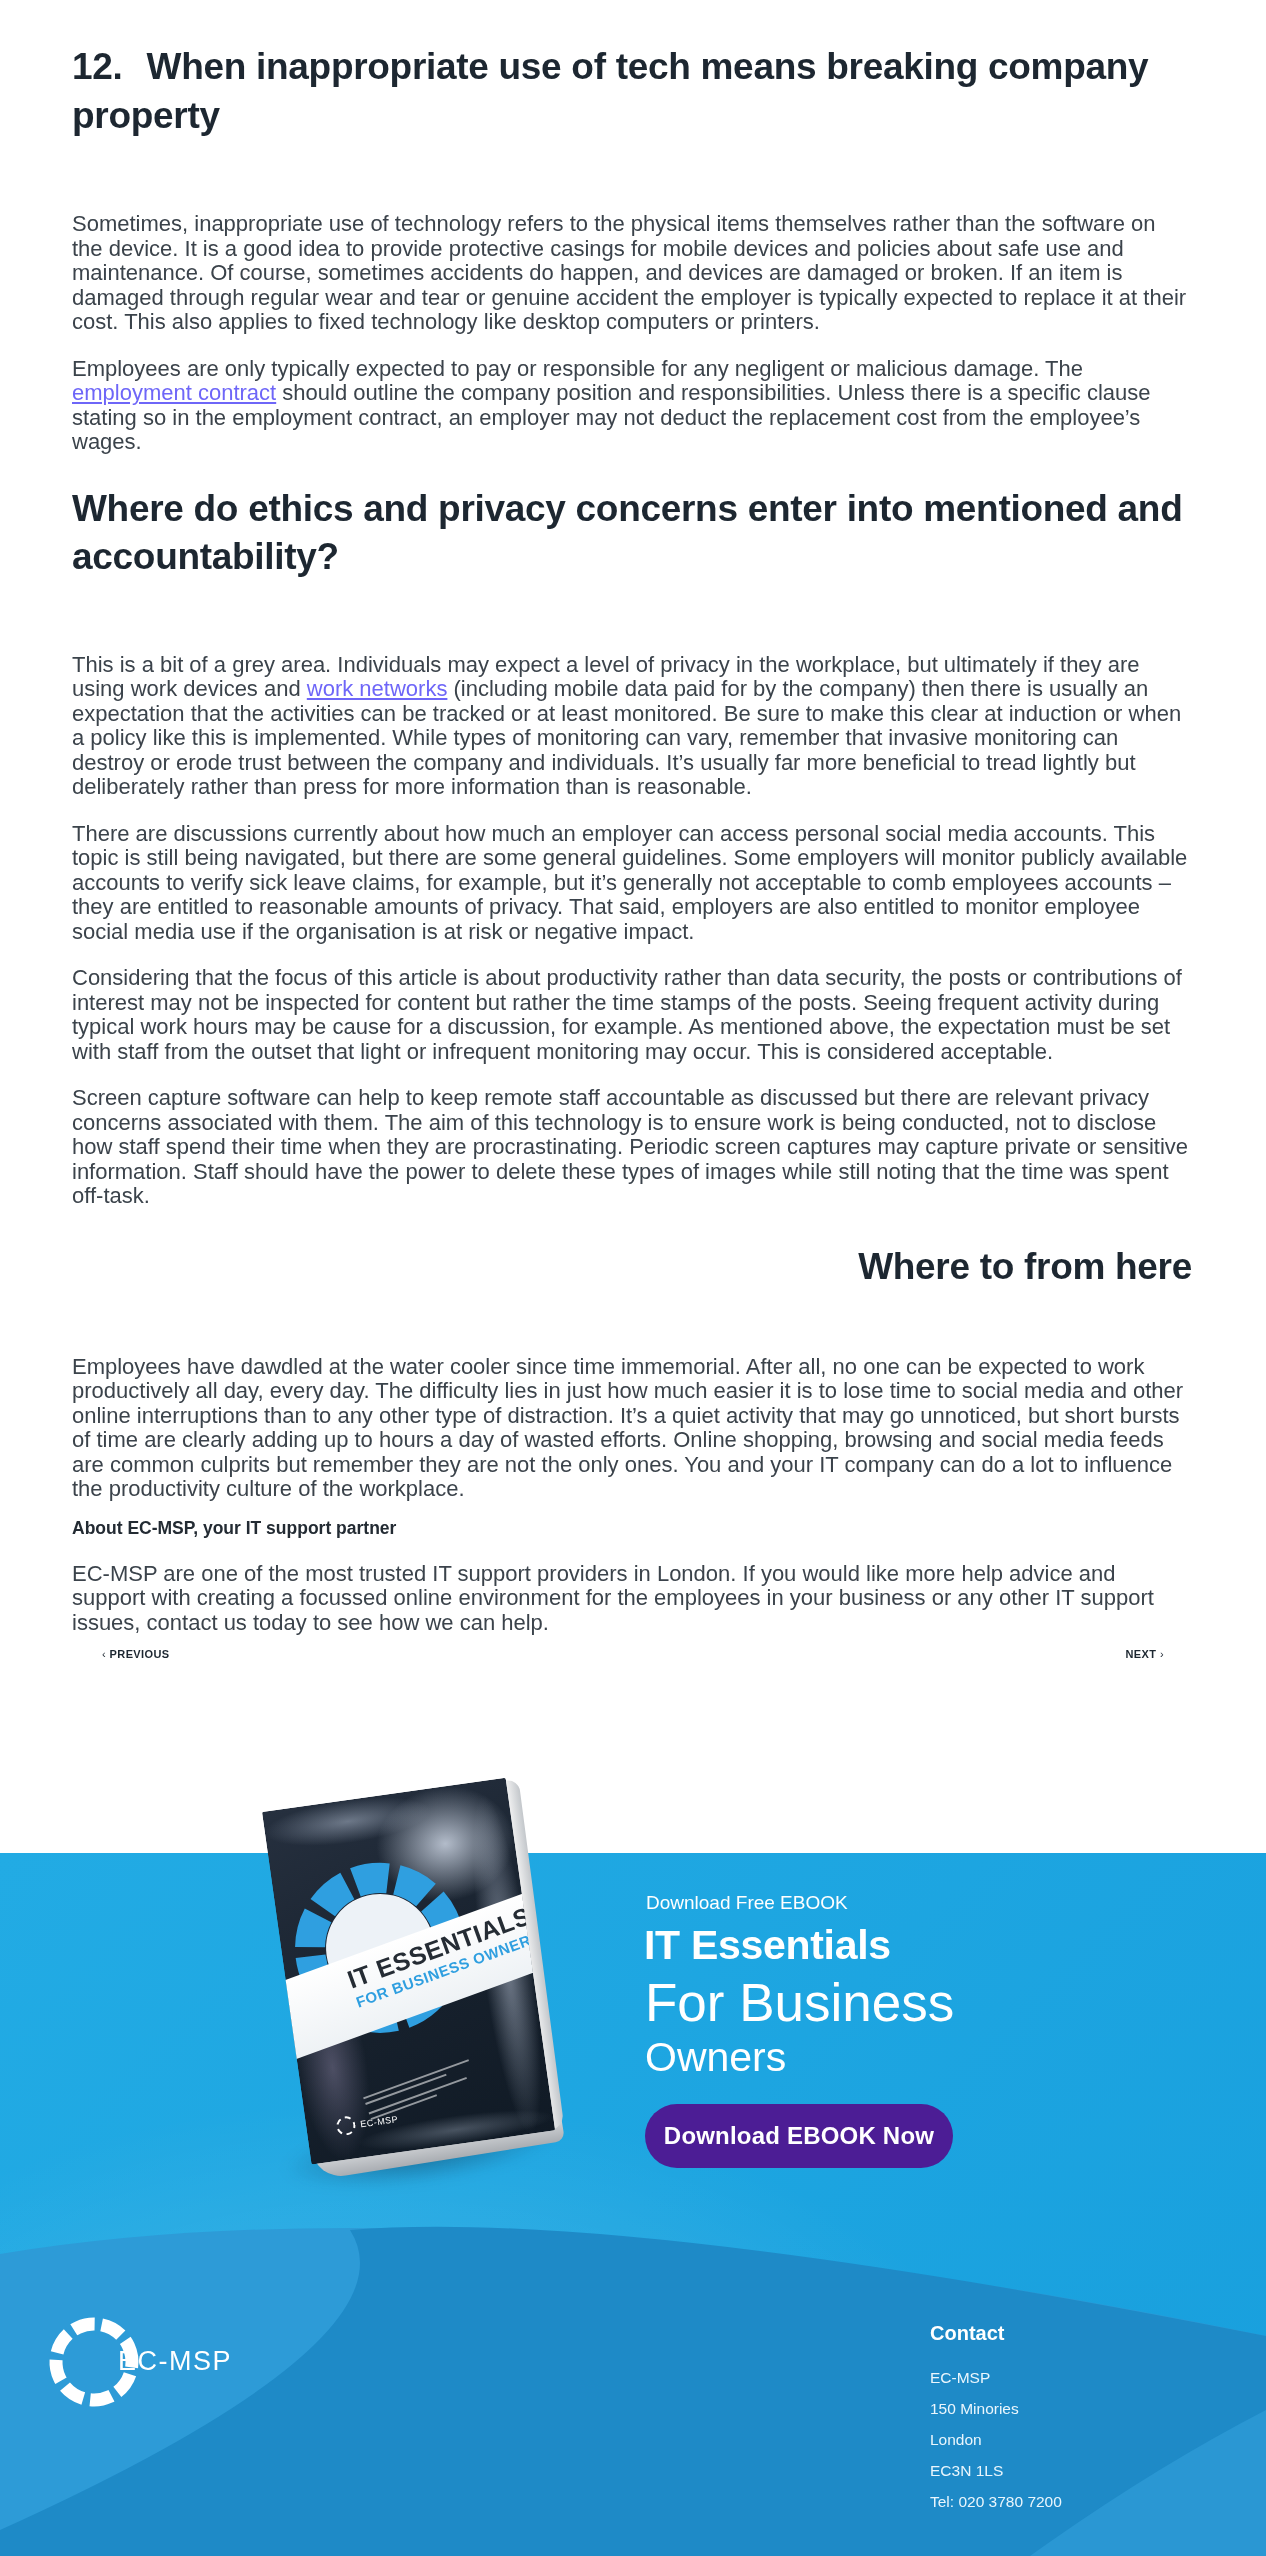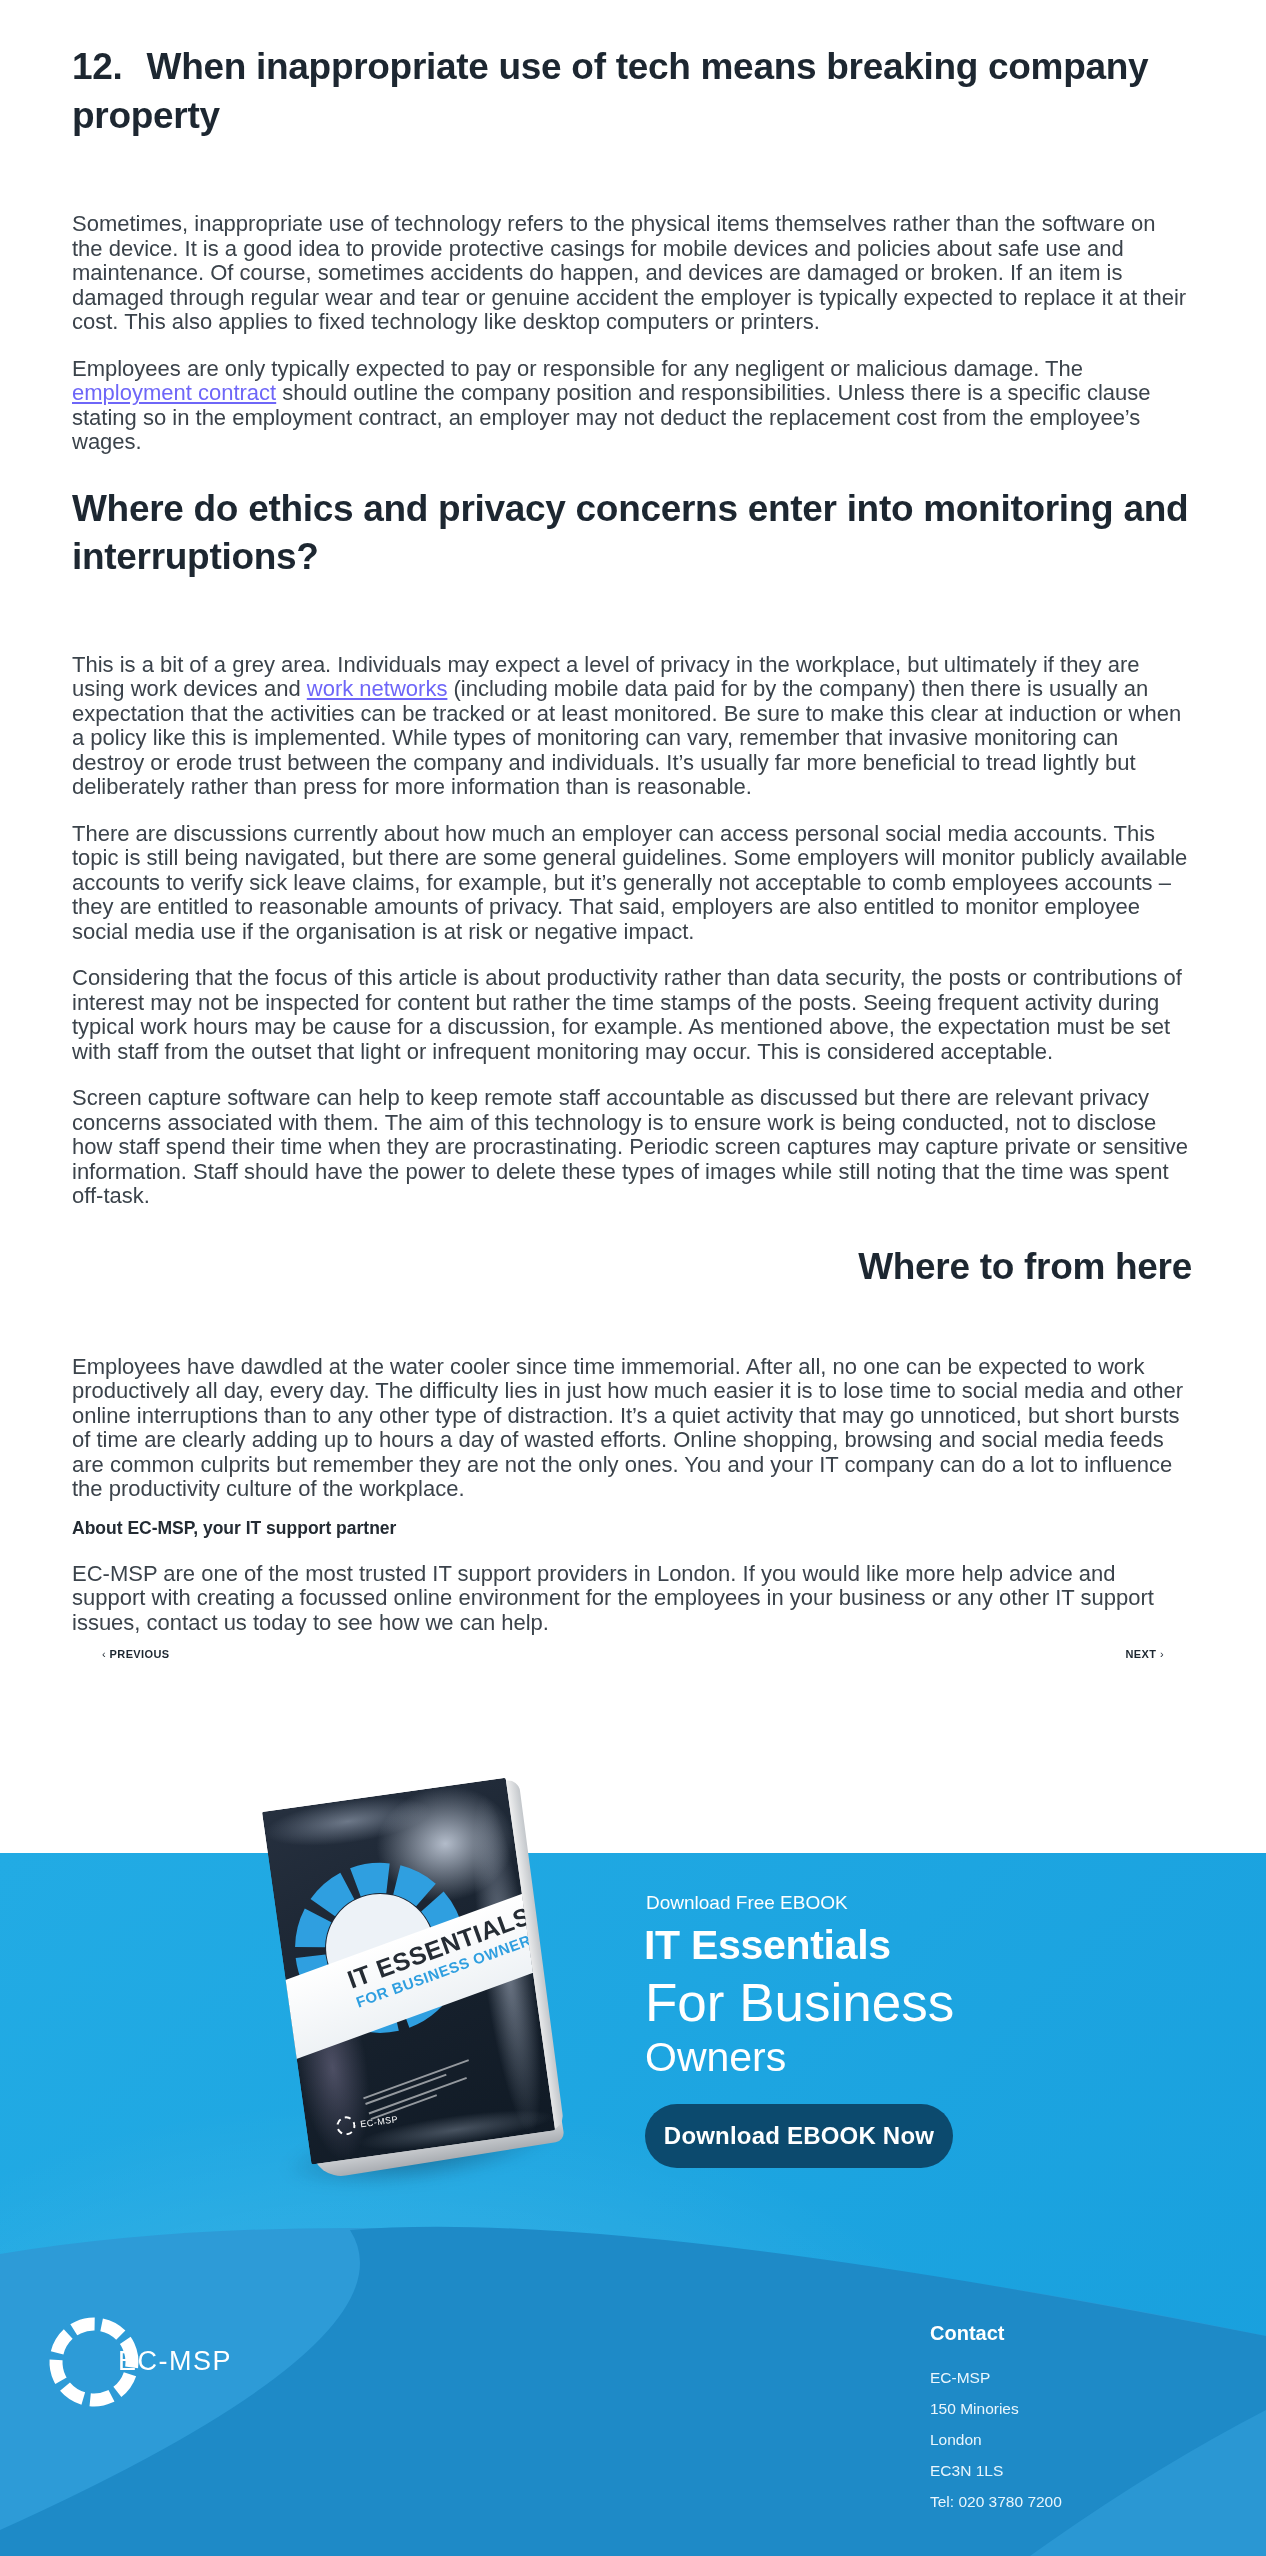--- a/index.html
+++ b/index.html
@@ -32,21 +32,21 @@
                        linear-gradient(135deg,#22abe4 0%,#189fdd 100%);}
   .cta-kicker{position:absolute;left:646px;top:1892px;z-index:2;color:#ffffff;
               font-size:19px;font-weight:400;}
   .cta-title{position:absolute;left:644px;top:1920px;z-index:2;color:#ffffff;
              font-size:41px;line-height:50px;font-weight:800;letter-spacing:-0.3px;}
   .cta-sub1{position:absolute;left:645px;top:1978px;z-index:2;color:#ffffff;
             font-size:53px;line-height:50px;font-weight:400;}
   .cta-sub2{position:absolute;left:645px;top:2032px;z-index:2;color:#ffffff;
             font-size:41px;line-height:50px;font-weight:300;}
   .cta-button{position:absolute;left:645px;top:2104px;width:308px;height:64px;z-index:2;
-              background:#0c4a6e;border-radius:32px;display:flex;align-items:center;
+              background:#4c1d95;border-radius:32px;display:flex;align-items:center;
               justify-content:center;color:#fff;font-size:24px;font-weight:700;cursor:pointer;
               letter-spacing:0.2px;}
 
   
   .book-shadow{position:absolute;left:280px;top:2118px;width:280px;height:66px;z-index:2;
                background:radial-gradient(ellipse at center, rgba(8,30,52,0.45), rgba(8,30,52,0) 70%);
                transform:rotate(-8deg);filter:blur(6px);}
   .book{position:absolute;left:262px;top:1812px;width:246px;height:356px;z-index:3;
         transform:rotate(-8deg);transform-origin:0 0;}
   .page-curl{position:absolute;left:2px;bottom:-14px;width:252px;height:30px;
@@ -96,21 +96,21 @@
 
 <div class="page">
 
   <div class="article">
     <h1 class="article-title"><span class="num">12.</span><span>When inappropriate use of tech means breaking company property</span></h1>
 
     <p class="p-first">Sometimes, inappropriate use of technology refers to the physical items themselves rather than the software on the device. It is a good idea to provide protective casings for mobile devices and policies about safe use and maintenance. Of course, sometimes accidents do happen, and devices are damaged or broken. If an item is damaged through regular wear and tear or genuine accident the employer is typically expected to replace it at their cost. This also applies to fixed technology like desktop computers or printers.</p>
 
     <p><span>Employees are only typically expected to pay or responsible for any negligent or malicious damage. The </span><a class="lnk">employment contract</a><span> should outline the company position and responsibilities. Unless there is a specific clause stating so in the employment contract, an employer may not deduct the replacement cost from the employee’s wages.</span></p>
 
-    <h2 class="section-h">Where do ethics and privacy concerns enter into monitoring and interruptions?</h2>
+    <h2 class="section-h">Where do ethics and privacy concerns enter into mentioned and accountability?</h2>
 
     <p><span>This is a bit of a grey area. Individuals may expect a level of privacy in the workplace, but ultimately if they are using work devices and </span><a class="lnk">work networks</a><span> (including mobile data paid for by the company) then there is usually an expectation that the activities can be tracked or at least monitored. Be sure to make this clear at induction or when a policy like this is implemented. While types of monitoring can vary, remember that invasive monitoring can destroy or erode trust between the company and individuals. It’s usually far more beneficial to tread lightly but deliberately rather than press for more information than is reasonable.</span></p>
 
     <p>There are discussions currently about how much an employer can access personal social media accounts. This topic is still being navigated, but there are some general guidelines. Some employers will monitor publicly available accounts to verify sick leave claims, for example, but it’s generally not acceptable to comb employees accounts – they are entitled to reasonable amounts of privacy. That said, employers are also entitled to monitor employee social media use if the organisation is at risk or negative impact.</p>
     <p>Considering that the focus of this article is about productivity rather than data security, the posts or contributions of interest may not be inspected for content but rather the time stamps of the posts. Seeing frequent activity during typical work hours may be cause for a discussion, for example. As mentioned above, the expectation must be set with staff from the outset that light or infrequent monitoring may occur. This is considered acceptable.</p>
     <p>Screen capture software can help to keep remote staff accountable as discussed but there are relevant privacy concerns associated with them. The aim of this technology is to ensure work is being conducted, not to disclose how staff spend their time when they are procrastinating. Periodic screen captures may capture private or sensitive information. Staff should have the power to delete these types of images while still noting that the time was spent off-task.</p>
 
     <h2 class="section-h tight">Where to from here</h2>
 
     <p>Employees have dawdled at the water cooler since time immemorial. After all, no one can be expected to work productively all day, every day. The difficulty lies in just how much easier it is to lose time to social media and other online interruptions than to any other type of distraction. It’s a quiet activity that may go unnoticed, but short bursts of time are clearly adding up to hours a day of wasted efforts. Online shopping, browsing and social media feeds are common culprits but remember they are not the only ones. You and your IT company can do a lot to influence the productivity culture of the workplace.</p>

